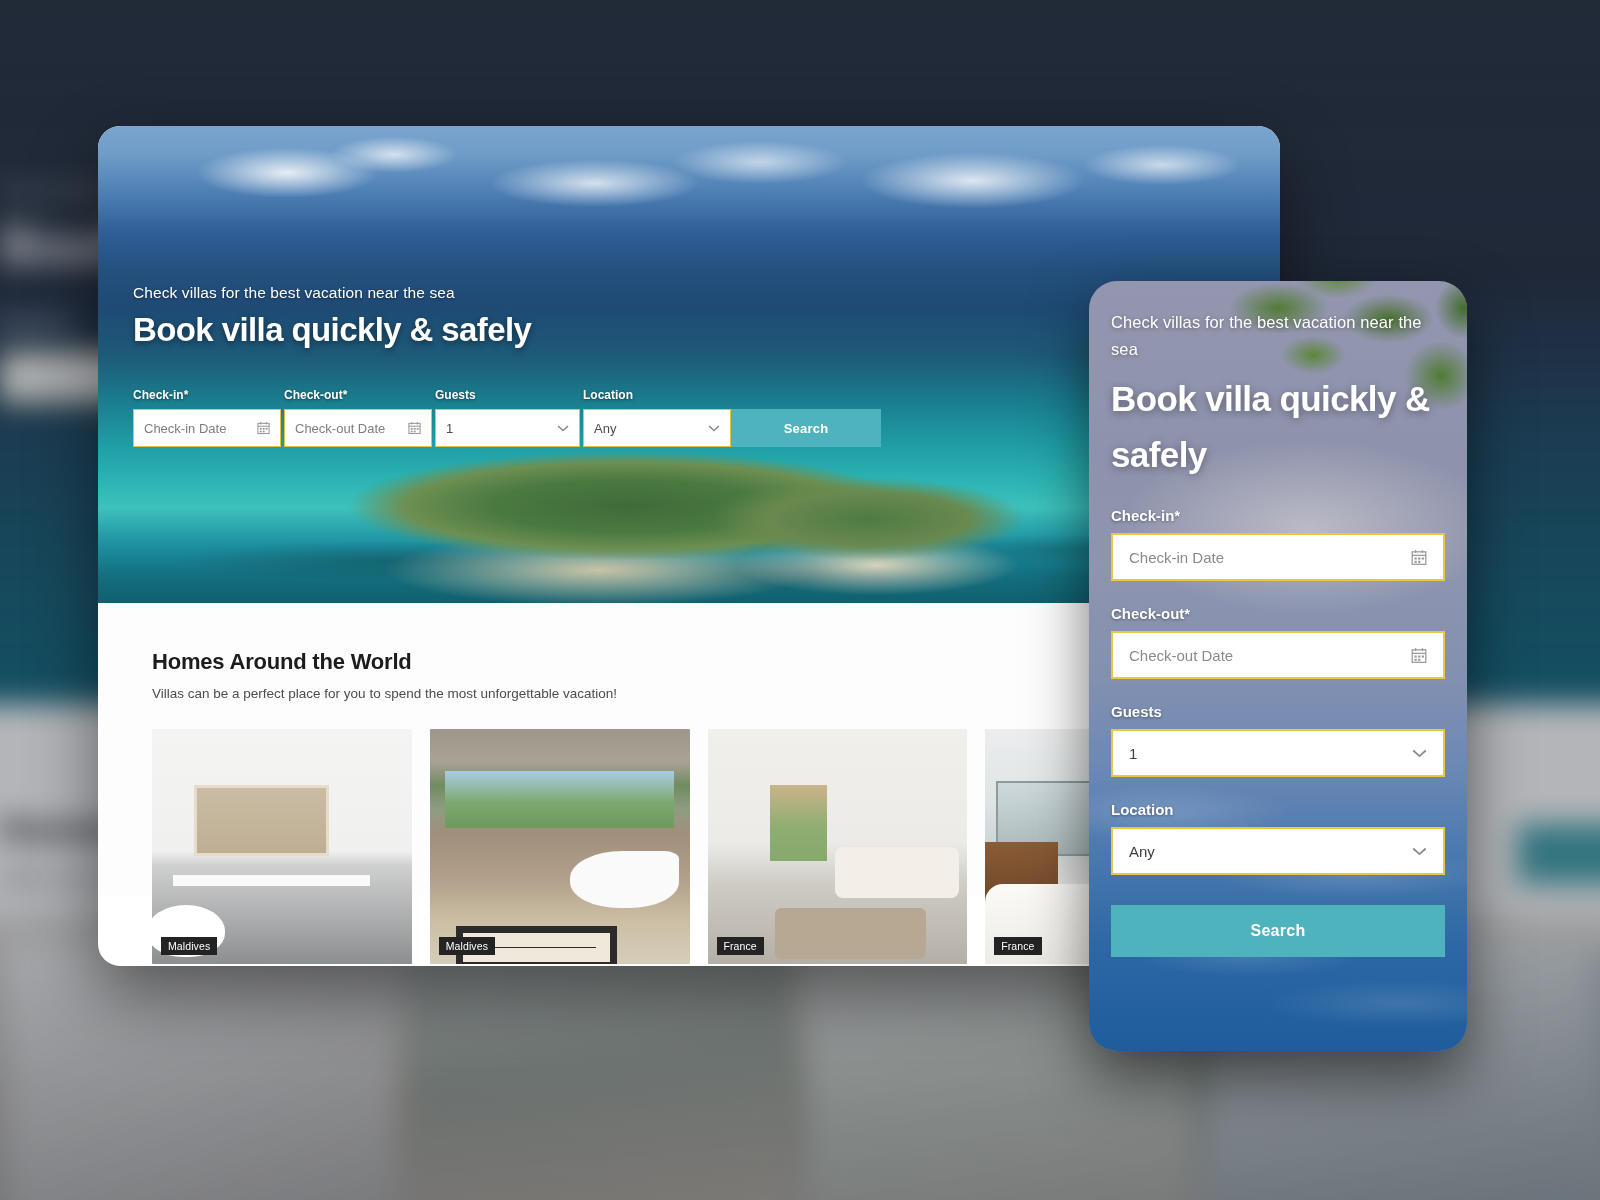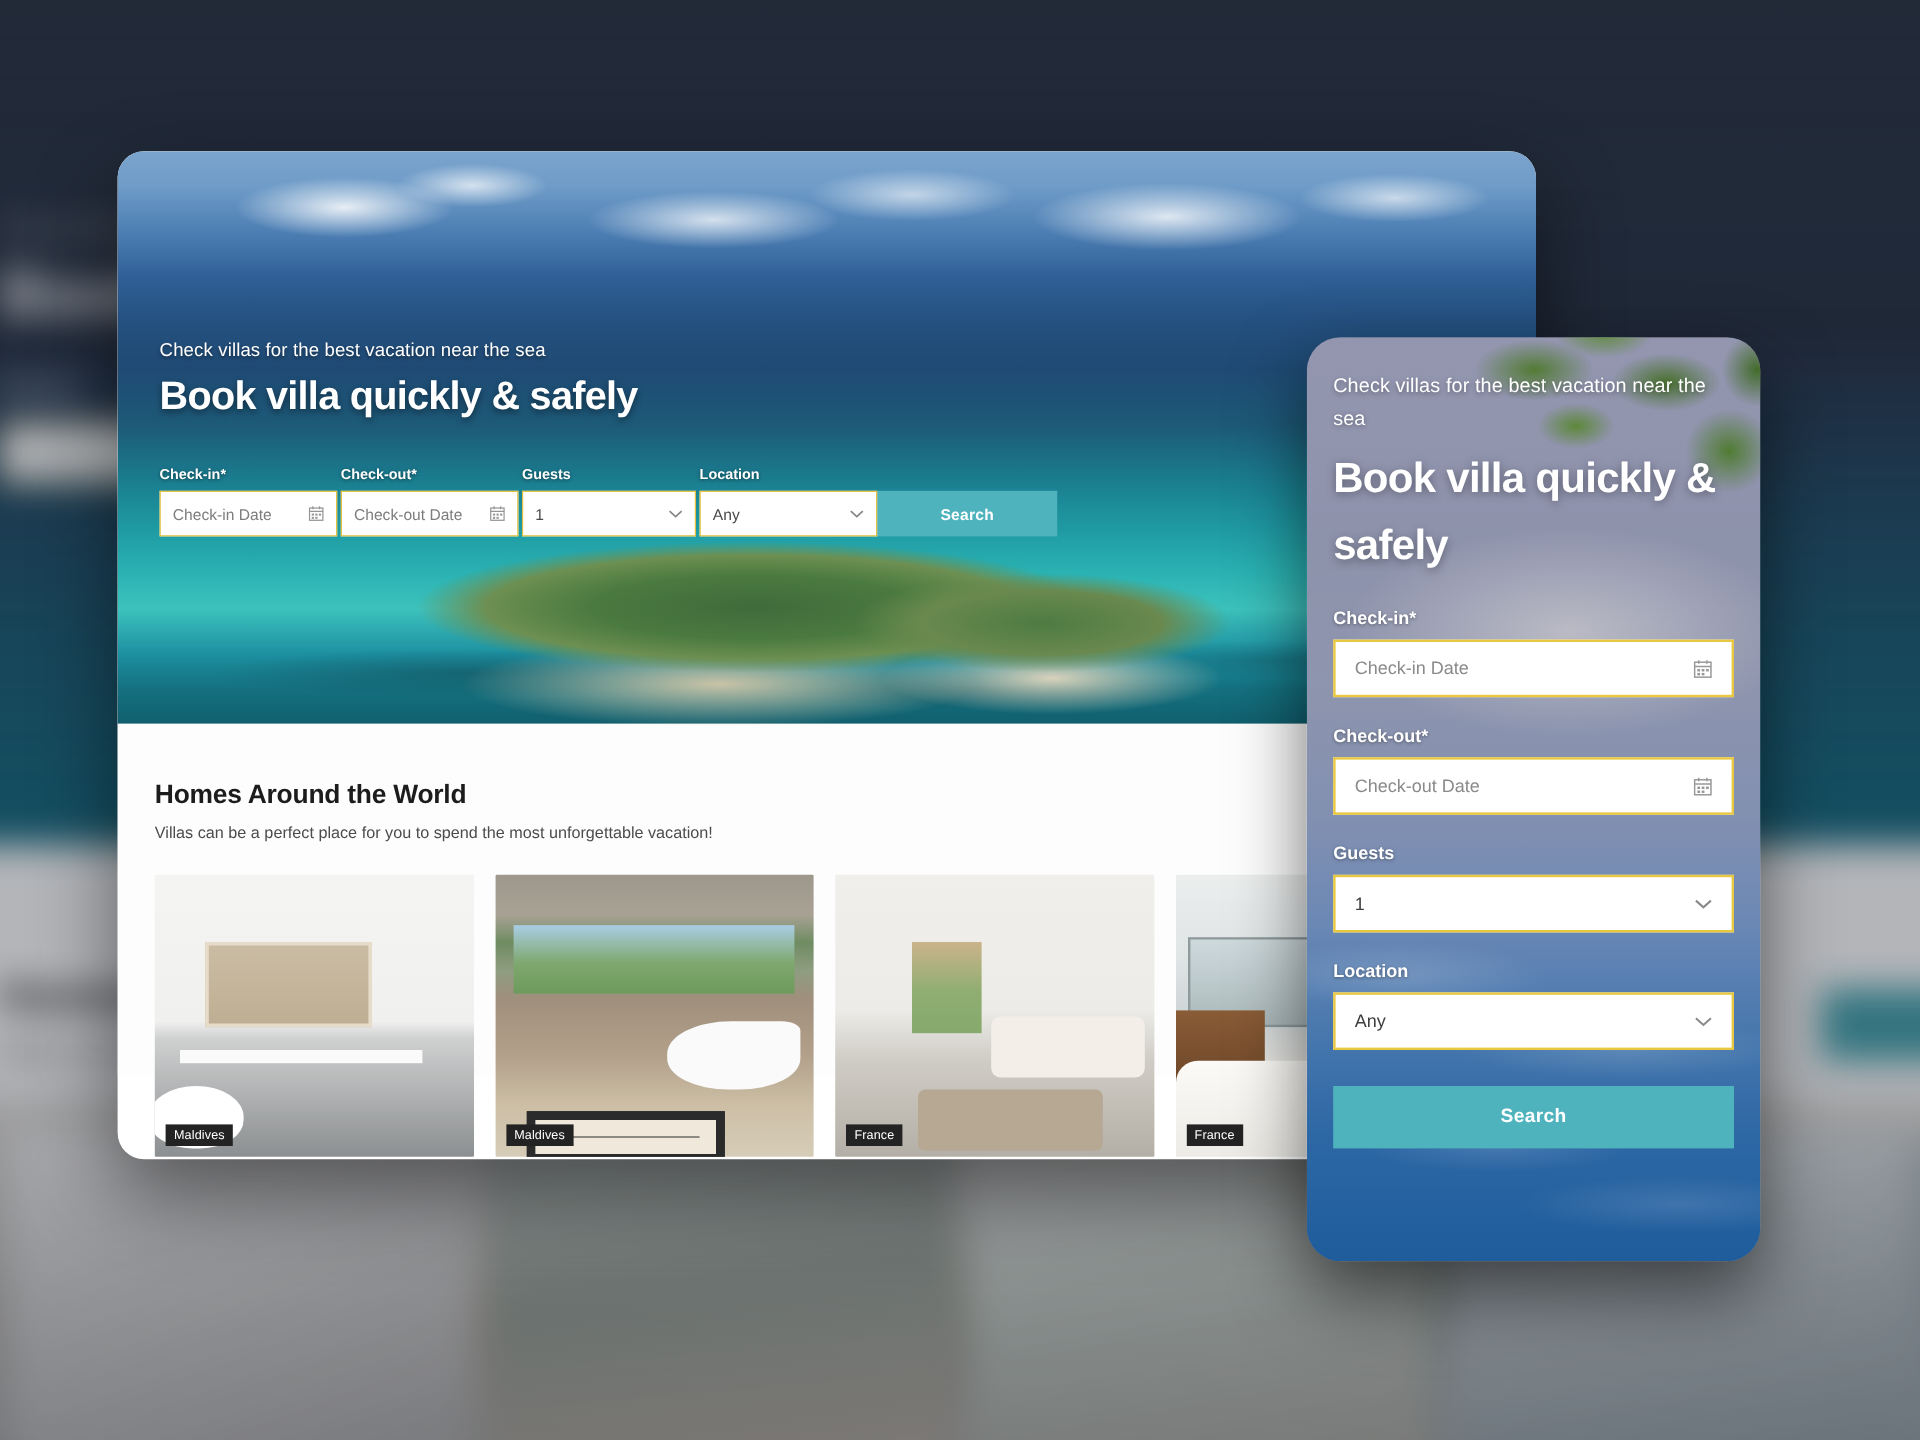--- a/index.html
+++ b/index.html
@@ -192,21 +192,21 @@
   .chev { width: 12px; height: 8px; opacity: .65; }
   .btn-search-desktop {
     height: 38px; width: 150px; background: #4fb3bd; color: #fff;
     font-size: 13px; font-weight: 700; letter-spacing:.2px;
     display: flex; align-items: center; justify-content: center;
     border: none; cursor: pointer;
   }
   .gap { width: 3px; }
 
   
-  .white-sec { padding: 46px 35px 0 31px; background: #fdfdfd; height: 294px; }
+  .white-sec { padding: 46px 35px 0 54px; background: #fdfdfd; height: 294px; }
   .sec-head { display: flex; align-items: flex-start; justify-content: space-between; }
   .sec-title { font-size: 22px; font-weight: 700; color: #1c1c1c; letter-spacing:-.2px; }
   .sec-sub { font-size: 13.5px; color: #4c4c4c; margin-top: 11px; }
   .btn-view {
     background:#4fb3bd; color:#fff; border:none; cursor:pointer;
     font-size:13px; font-weight:700; padding:12px 34px; border-radius:3px;
     margin-top: 6px; white-space: nowrap;
   }
   .cards { display: flex; gap: 18px; margin-top: 28px; }
   .card {

